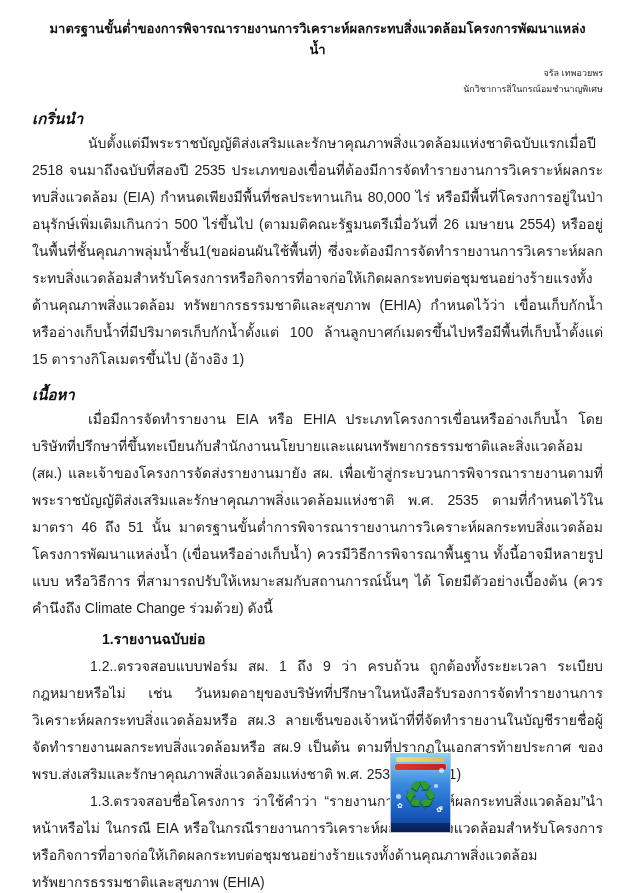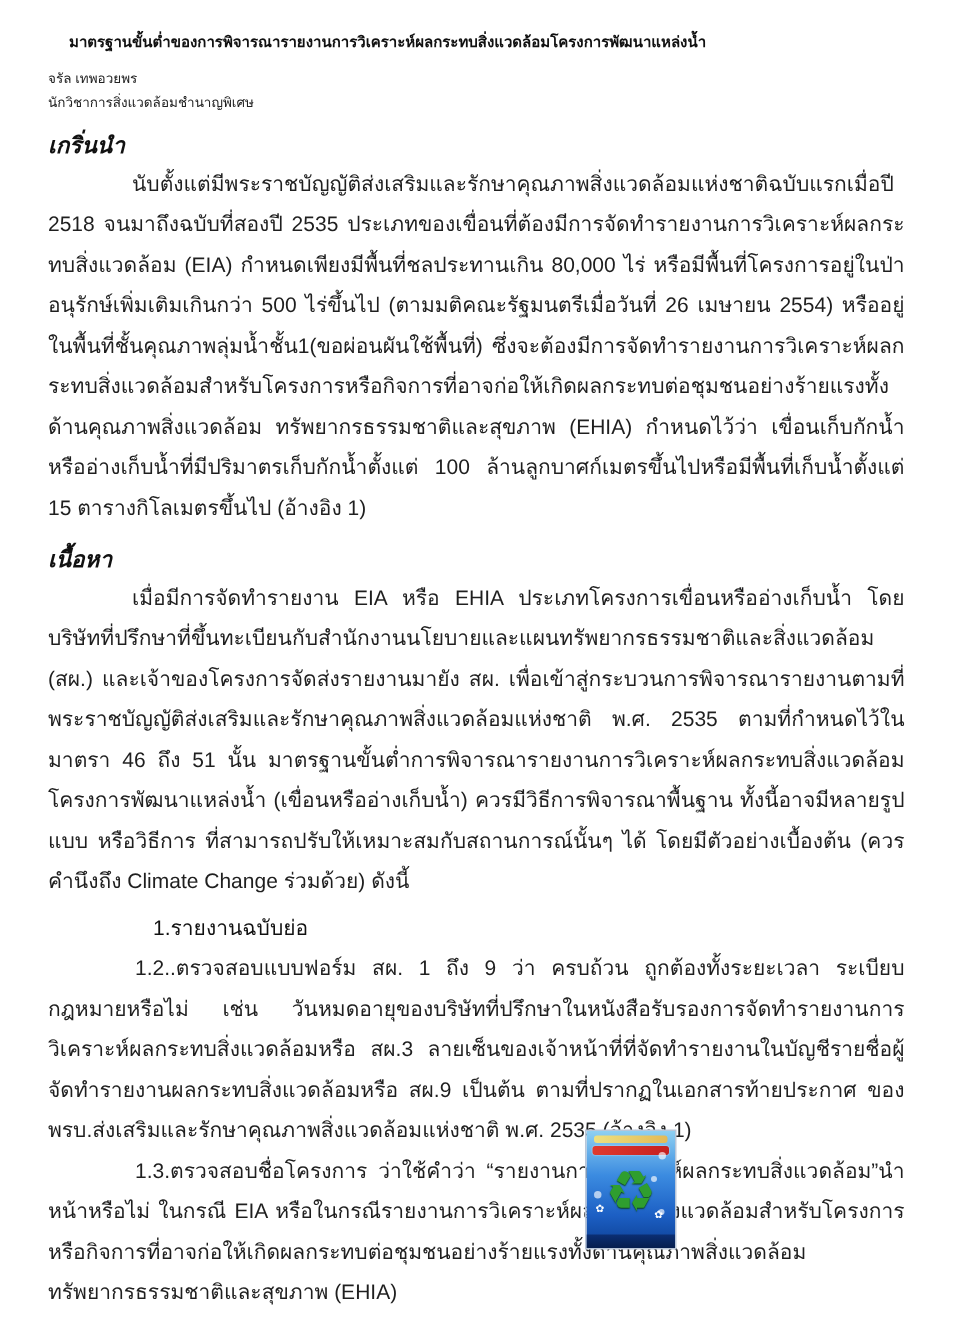--- a/index.html
+++ b/index.html
@@ -7,27 +7,29 @@
     width: 635px; height: 893px;
     background: #ffffff;
     color: #1f1f1f;
     font-family: "Liberation Sans", "DejaVu Sans", sans-serif;
     position: relative;
     overflow: hidden;
   }
   .page { padding: 12px 32px 0 32px; position: relative; }
 
   .doc-title {
+    text-align: center;
     font-weight: bold;
-    font-size: 10px;
+    font-size: 13px;
     line-height: 21px;
     margin: 6px 14px 0 14px;
     color: #111;
   }
   .byline {
+    text-align: right;
     font-size: 9px;
     line-height: 16px;
     margin-top: 5px;
     color: #222;
   }
   .section-h {
     font-weight: bold;
     font-size: 15px;
     line-height: 22px;
     margin: 11px 0 0 0;
@@ -37,21 +39,21 @@
   p.para {
     font-size: 14px;
     line-height: 27px;
     text-align: justify;
     margin: 0;
     text-indent: 56px;
     color: #1f1f1f;
   }
   .sm { font-size: 14px; }
   .sub-h {
-    font-weight: normal;
+    font-weight: bold;
     font-size: 14px;
     line-height: 27px;
     margin: 4px 0 0 0;
     color: #111;
   }
   .sub-h.s1 { margin-left: 70px; }
 
   
   .poster {
     position: absolute;
@@ -101,21 +103,21 @@
 </style>
 </head>
 <body>
 
 <div class="page">
 
   <div class="doc-title">มาตรฐานขั้นต่ำของการพิจารณารายงานการวิเคราะห์ผลกระทบสิ่งแวดล้อมโครงการพัฒนาแหล่งน้ำ</div>
 
   <div class="byline">
     <div>จรัล เทพอวยพร</div>
-    <div>นักวิชาการสิ่งแวดล้อมชำนาญพิเศษ</div>
+    <div>นักวิชาการสิ่ในกรณ้อมชำนาญพิเศษ</div>
   </div>
 
   <div class="section-h">เกริ่นนำ</div>
 
   <p class="para"><span>นับตั้งแต่มีพระราชบัญญัติส่งเสริมและรักษาคุณภาพสิ่งแวดล้อมแห่งชาติฉบับแรกเมื่อปี 2518 จนมาถึงฉบับที่สองปี 2535 ประเภทของเขื่อนที่ต้องมีการจัดทำรายงานการวิเคราะห์ผลกระทบสิ่งแวดล้อม (EIA) กำหนดเพียงมีพื้นที่ชลประทานเกิน 80,000 ไร่ หรือมีพื้นที่โครงการอยู่ในป่าอนุรักษ์เพิ่มเติมเกินกว่า 500 ไร่ขึ้นไป (ตามมติคณะรัฐมนตรีเมื่อวันที่ 26 เมษายน 2554) หรืออยู่ในพื้นที่ชั้นคุณภาพลุ่มน้ำชั้น1(ขอผ่อนผันใช้พื้นที่) ซึ่งจะต้องมีการจัดทำรายงานการวิเคราะห์ผลกระทบสิ่งแวดล้อมสำหรับโครงการหรือกิจการที่อาจก่อให้เกิดผลกระทบต่อชุมชนอย่างร้ายแรงทั้งด้านคุณภาพสิ่งแวดล้อม ทรัพยากรธรรมชาติและสุขภาพ (EHIA) กำหนดไว้ว่า เขื่อนเก็บกักน้ำ หรืออ่างเก็บน้ำที่มีปริมาตรเก็บกักน้ำตั้งแต่ 100 ล้านลูกบาศก์เมตรขึ้นไปหรือมีพื้นที่เก็บน้ำตั้งแต่ 15 ตารางกิโลเมตรขึ้นไป </span><span class="sm">(อ้างอิง 1)</span></p>
 
   <div class="section-h">เนื้อหา</div>
 
   <p class="para"><span>เมื่อมีการจัดทำรายงาน EIA หรือ  EHIA ประเภทโครงการเขื่อนหรืออ่างเก็บน้ำ โดยบริษัทที่ปรึกษาที่ขึ้นทะเบียนกับสำนักงานนโยบายและแผนทรัพยากรธรรมชาติและสิ่งแวดล้อม (สผ.) และเจ้าของโครงการจัดส่งรายงานมายัง สผ. เพื่อเข้าสู่กระบวนการพิจารณารายงานตามที่พระราชบัญญัติส่งเสริมและรักษาคุณภาพสิ่งแวดล้อมแห่งชาติ พ.ศ. 2535 ตามที่กำหนดไว้ในมาตรา 46 ถึง 51 นั้น </span><span class="sm">มาตรฐานขั้นต่ำการพิจารณารายงานการวิเคราะห์ผลกระทบสิ่งแวดล้อม</span><span>โครงการพัฒนาแหล่งน้ำ (เขื่อนหรืออ่างเก็บน้ำ) ควรมีวิธีการพิจารณาพื้นฐาน ทั้งนี้อาจมีหลายรูปแบบ หรือวิธีการ ที่สามารถปรับให้เหมาะสมกับสถานการณ์นั้นๆ ได้ โดยมีตัวอย่างเบื้องต้น </span><span class="sm">(ควรคำนึงถึง Climate Change ร่วมด้วย)</span><span> ดังนี้</span></p>
 

